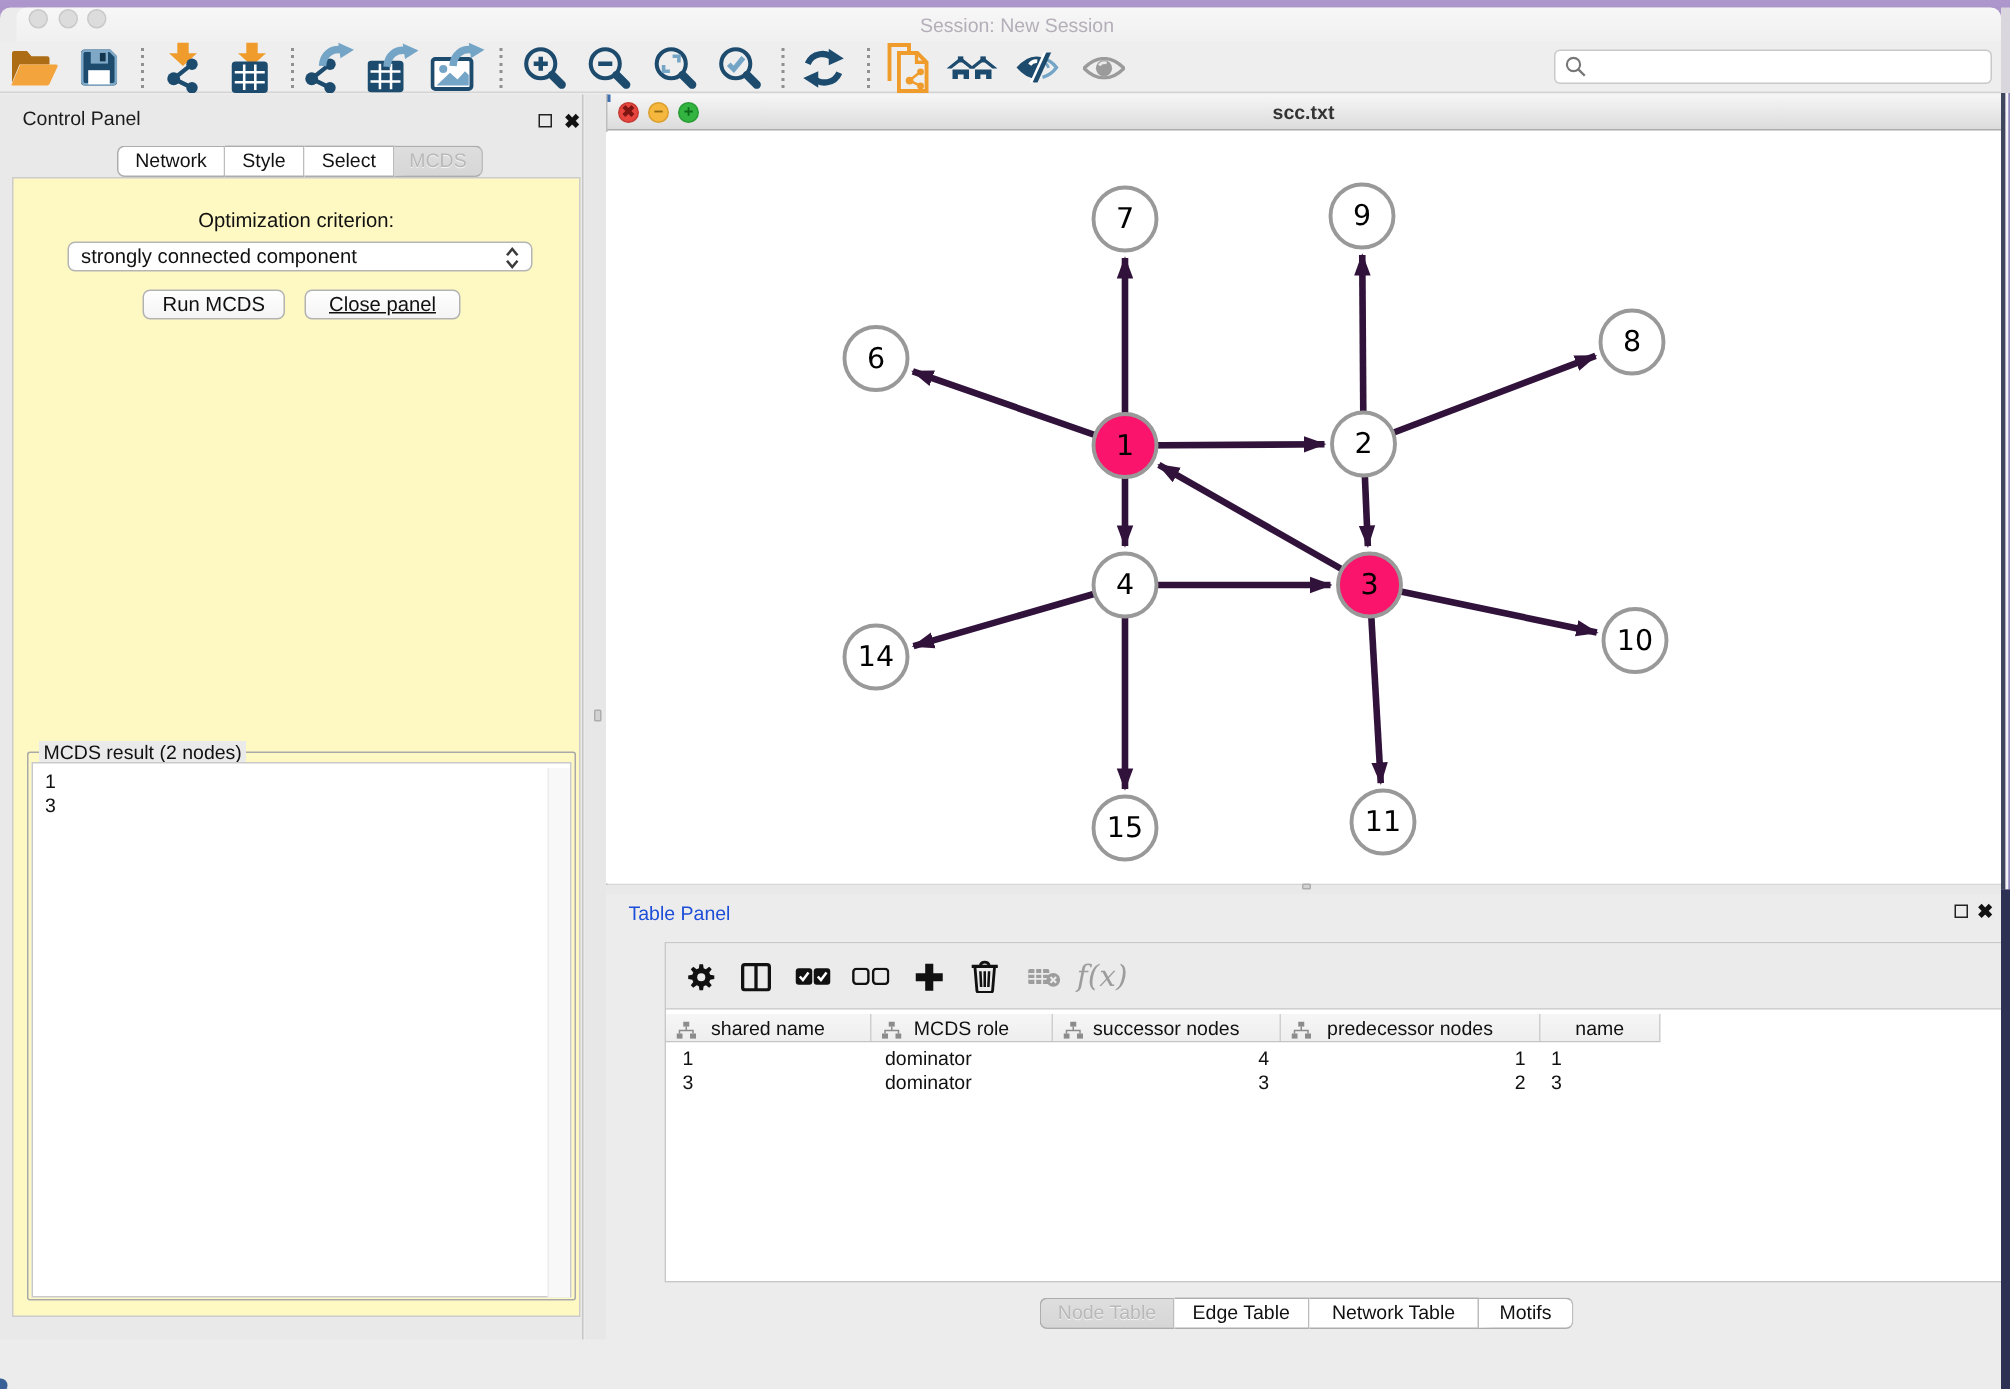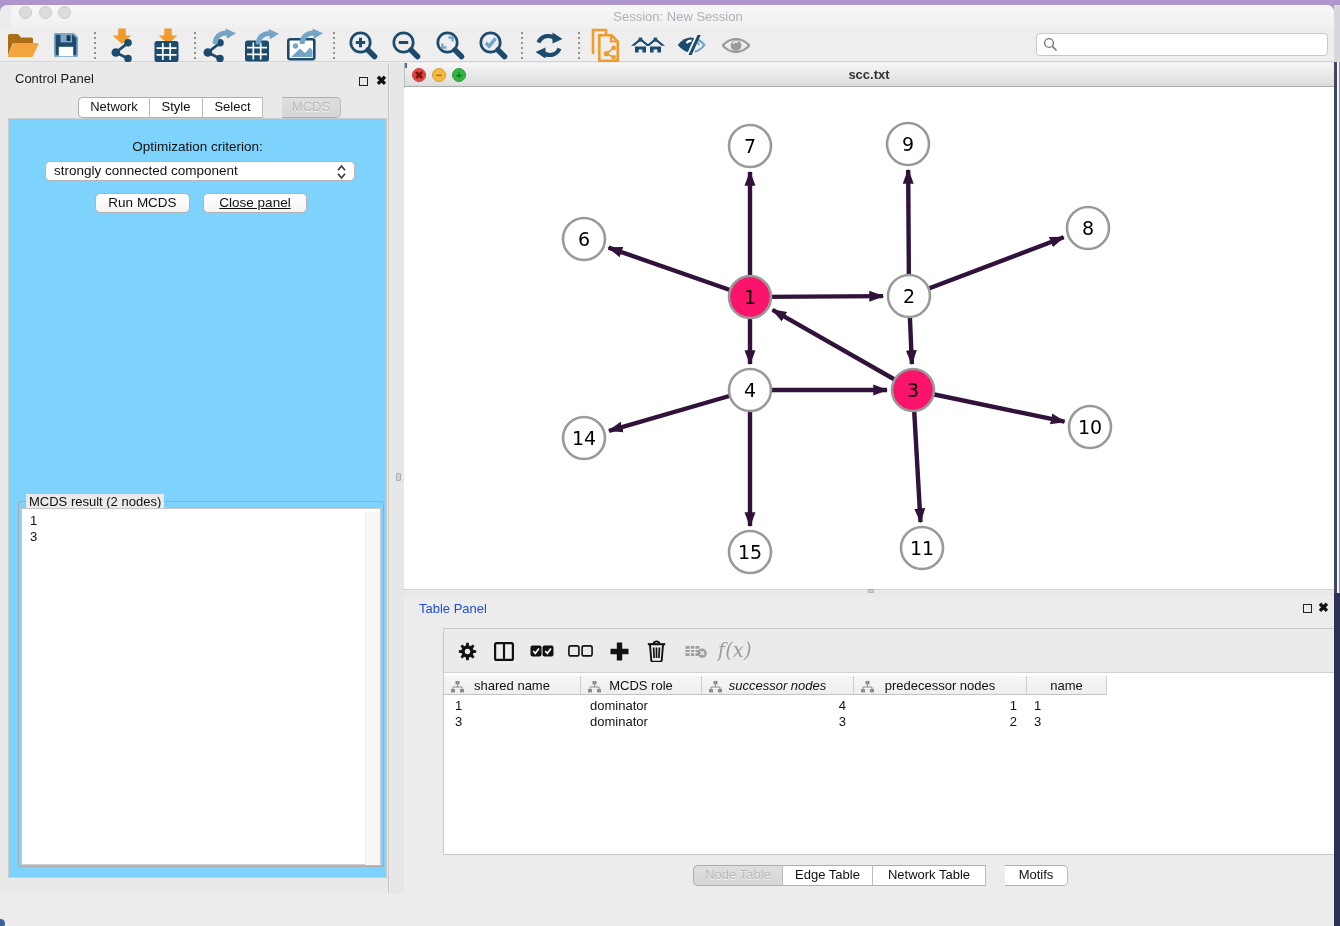--- a/index.html
+++ b/index.html
@@ -26,24 +26,24 @@
   .edge-mid-purple { position:absolute; left:1339px; top:62px; width:1px; height:531px; background:#8e88bd; }
   .edge-bottom { position:absolute; left:1334px; top:593px; width:6px; height:333px; background:#2d3153; }
   
   .cp-header { position:absolute; left:0; top:0; width:100%; height:30px; }
   .cp-title { position:absolute; left:15px; top:8px; font-size:13px; color:#1c1c1c; }
   .float-ico { width:9px; height:9px; border:1.5px solid #222; display:inline-block; }
   .close-ico { font-size:13px; font-weight:bold; color:#111; line-height:13px; }
   .seg { display:flex; position:absolute; font-size:13px; }
   .seg > div { white-space:nowrap; background:#fff; border-top:1px solid #adadad; border-bottom:1px solid #adadad; border-right:1px solid #bcbcbc; color:#111; text-align:center; line-height:18px; height:21px; padding:0 13px; }
   .seg > div:first-child { border-left:1px solid #adadad; border-radius:5px 0 0 5px; }
-  .seg > div:last-child { border-radius:0 5px 5px 0;margin-left:19px; }
+  .seg > div:last-child { border-radius:0 5px 5px 0; }
   .seg > div.sel { background:linear-gradient(#dedede,#d6d6d6); color:#b9b9b9; text-shadow:0 1px 0 #f4f4f4; }
   .cp-tabs { left:78px; top:34px; }
-  .cp-body { position:absolute; left:8px; top:55px; width:379px; height:760px; background:#7dd3fc; border:1px solid #cccccc; }
+  .cp-body { position:absolute; left:8px; top:55px; width:379px; height:760px; background:#fef9c3; border:1px solid #cccccc; }
   .opt-label { position:absolute; left:0; width:100%; text-align:center; top:20px; font-size:13.5px; color:#111; }
   .combo { position:absolute; left:36px; top:42px; width:310px; height:20px; background:#fff; border:1px solid #b5b5b5; border-radius:5px; font-size:13.5px; color:#111; line-height:18px; padding-left:8px; }
   .combo-arrows { position:absolute; right:6px; top:1px; width:12px; height:18px; }
   .btn { position:absolute; height:20px; background:linear-gradient(#ffffff,#f4f4f4); border:1px solid #b3b3b3; border-radius:5px; font-size:13.5px; color:#111; text-align:center; line-height:18px; }
   .fieldset { position:absolute; left:9px; top:382px; width:366px; height:366px; border:1px solid #a9a9a9; border-radius:2px; }
   .fieldset-label { position:absolute; left:7px; top:-8px; background:#eaeaea; padding:0 3px; font-size:13px; color:#111; }
   .result-area { position:absolute; left:2px; top:6px; width:360px; height:357px; background:#fff; border:1px solid #c9c9c9; font-size:13px; color:#111; padding:4px 0 0 8px; line-height:16px; }
   .result-scroll { position:absolute; right:0; top:3px; width:15px; height:353px; background:#f8f8f8; border-left:1px solid #ececec; }
   
   .net-frame { position:absolute; left:404px; top:58px; width:930px; height:527px; background:#fff; border-bottom:1px solid #d6d6d6; }
@@ -478,21 +478,21 @@
           </div>
           <div class="hcell" style="width: 121px;">
             <svg width="13" height="12" viewBox="0 0 13 12" style="position:absolute;left:7px;top:5px;">
               <rect x="4.5" y="0" width="4" height="3.4" fill="#8c8c8c"></rect>
               <path d="M6.5 3.4 V6 M2 8 V6 H11 V8" stroke="#8c8c8c" stroke-width="1" fill="none"></path>
               <rect x="0" y="8" width="4" height="3.4" fill="#8c8c8c"></rect>
               <rect x="9" y="8" width="4" height="3.4" fill="#8c8c8c"></rect>
             </svg>
             <span>MCDS role</span>
           </div>
-          <div class="hcell" style="width: 152px; font-style: italic;">
+          <div class="hcell" style="width: 152px;">
             <svg width="13" height="12" viewBox="0 0 13 12" style="position:absolute;left:7px;top:5px;">
               <rect x="4.5" y="0" width="4" height="3.4" fill="#8c8c8c"></rect>
               <path d="M6.5 3.4 V6 M2 8 V6 H11 V8" stroke="#8c8c8c" stroke-width="1" fill="none"></path>
               <rect x="0" y="8" width="4" height="3.4" fill="#8c8c8c"></rect>
               <rect x="9" y="8" width="4" height="3.4" fill="#8c8c8c"></rect>
             </svg>
             <span>successor nodes</span>
           </div>
           <div class="hcell" style="width: 173px;">
             <svg width="13" height="12" viewBox="0 0 13 12" style="position:absolute;left:7px;top:5px;">

